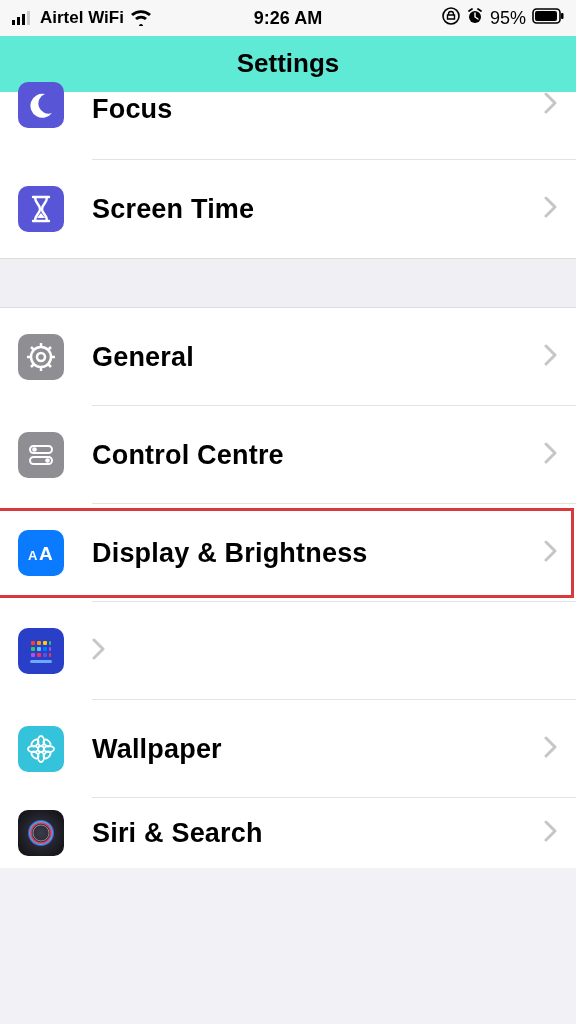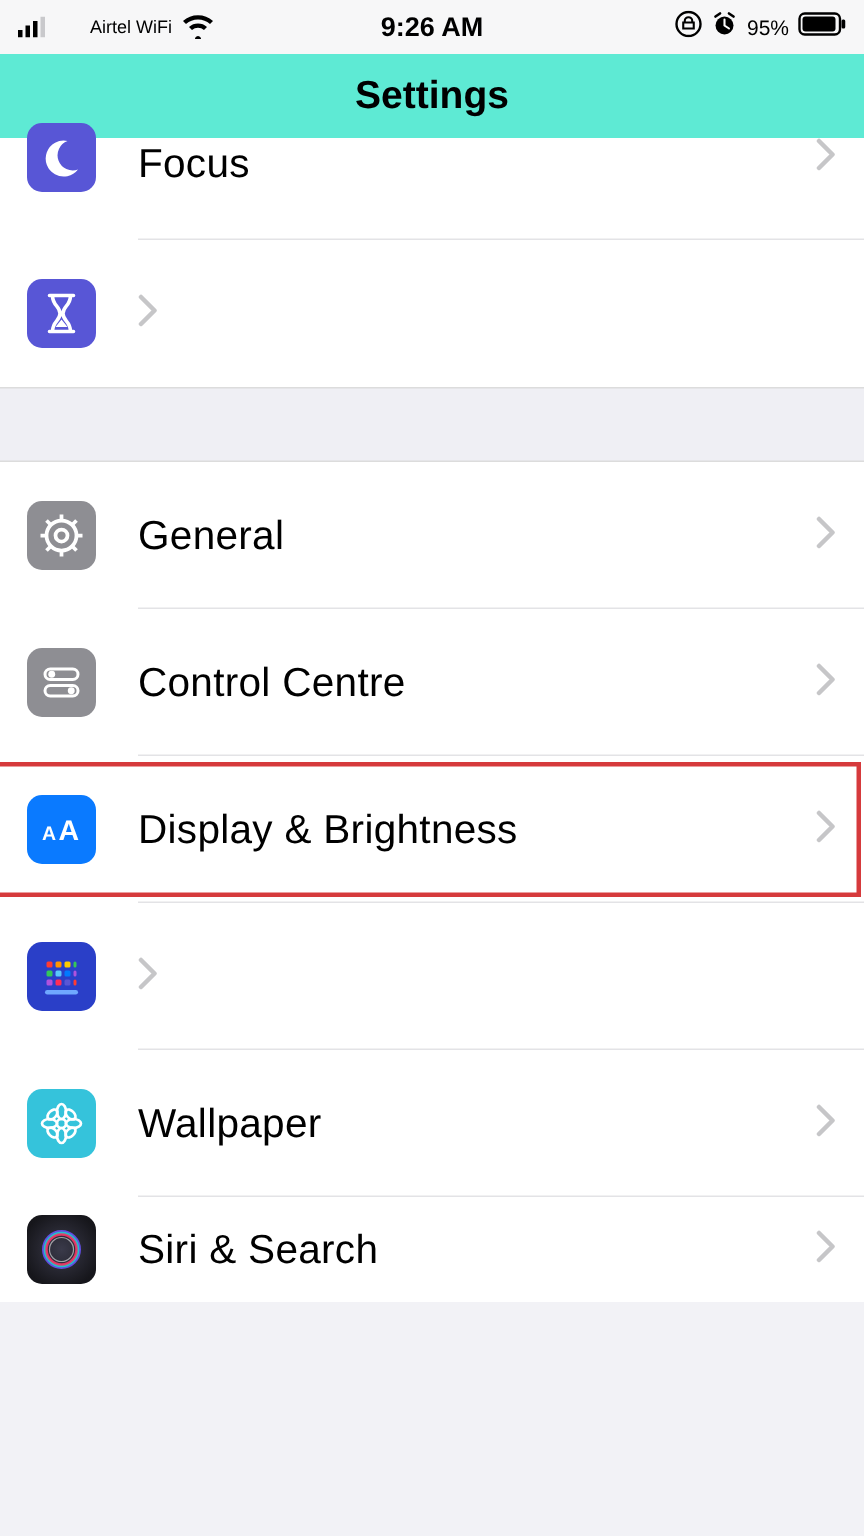--- a/index.html
+++ b/index.html
@@ -7,26 +7,26 @@
 .status-bar { height:36px; background:#f7f7f8; display:flex; align-items:center; justify-content:space-between; padding:0 12px; font-size:18px; font-weight:600; }
 .status-left,.status-right { display:flex; align-items:center; gap:6px; }
 .status-center { position:absolute; left:50%; transform:translateX(-50%); font-weight:600;text-align:center; }
 .navbar { height:56px; background:#5eead4; display:flex; align-items:center; justify-content:center; border-bottom:1px solid rgba(0,0,0,0); }
 .navbar-title { font-size:26px; font-weight:700; }
 .list { background:#fff; }
 .section-gap { height:50px; background:#efeff4; border-top:1px solid #dcdcdc; border-bottom:1px solid #dcdcdc; }
 .row { display:flex; align-items:center; height:98px; padding:0 18px 0 18px; position:relative; }
 .row .divider { position:absolute; left:92px; right:0; bottom:0; height:1px; background:#e3e3e6; }
 .icon-box { width:46px; height:46px; border-radius:10px; display:flex; align-items:center; justify-content:center; flex-shrink:0; margin-right:28px; }
-.row-label { font-size:27px; font-weight:400; letter-spacing:0.2px; flex:1; }
+.row-label { font-size:27px; font-weight:700; letter-spacing:0.2px; flex:1; }
 .chev { color:#c6c6c8; flex-shrink:0; }
 .highlight-box { position:absolute; border:3px solid #d63a3c; pointer-events:none; }
 .signal svg, .wifi svg, .lock svg, .alarm svg, .battery svg { display:block; }
-.carrier { font-size:12px; font-weight:400;margin-left:20px; }
-.batt-txt { font-size:14px; font-weight:500; }
+.carrier { font-size:17px; font-weight:700; }
+.batt-txt { font-size:18px; font-weight:500; }
 .partial-top .row { height:68px; align-items:flex-start; padding-top:0; }
 .partial-top .icon-box { margin-top:-10px; }
 .partial-top .row-label { margin-top:2px; }
 </style>
 </head>
 <body>
 
 <div class="status-bar">
   <div class="status-left">
     <span class="signal">
@@ -91,20 +91,21 @@
     </div>
   </div>
 
   <div class="row">
     <div class="icon-box" style="background:#5856d6">
       <svg width="26" height="30" viewBox="0 0 26 30">
           <path d="M5 3 h16 M5 27 h16 M7 3 c0 7 5 7 5 12 c0 5 -5 5 -5 12 M19 3 c0 7 -5 7 -5 12 c0 5 5 5 5 12" fill="none" stroke="#fff" stroke-width="2.4" stroke-linecap="round"></path>
           <path d="M9 24 h8 l-4-5 z" fill="#fff"></path>
         </svg>
     </div>
+    <div class="row-label">Screen Time</div>
     <span class="chev"><svg width="14" height="22" viewBox="0 0 14 22">
           <path d="M2 2 l9 9 -9 9" fill="none" stroke="#c6c6c8" stroke-width="3" stroke-linecap="round" stroke-linejoin="round"></path>
         </svg></span>
   </div>
 
   <div class="section-gap"></div>
 
   <div class="row">
     <div class="icon-box" style="background:#8e8e93">
       <svg width="32" height="32" viewBox="0 0 32 32">

